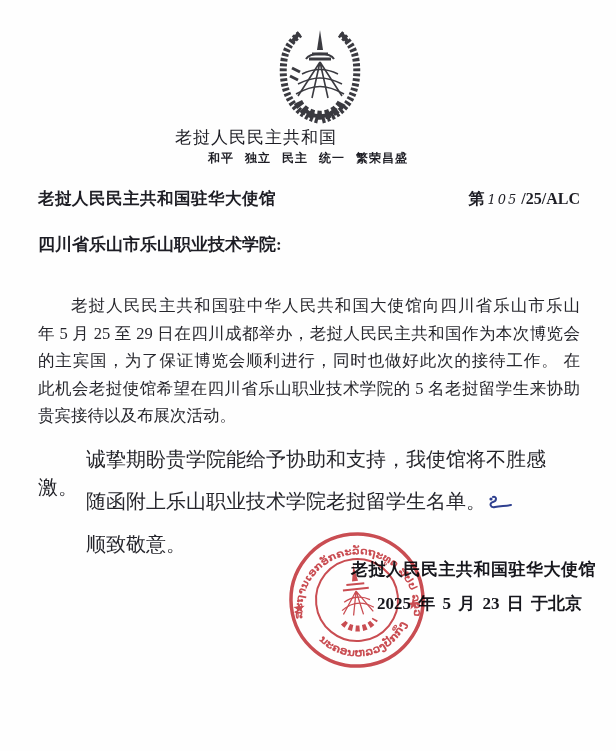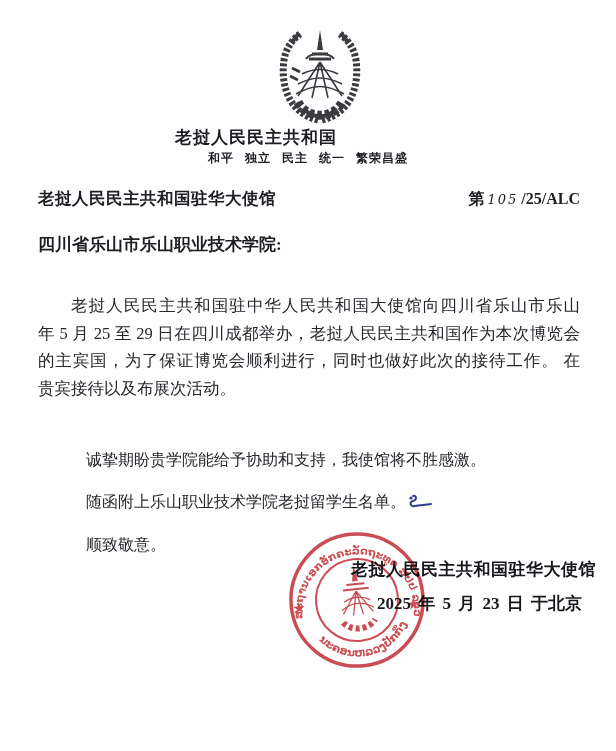--- a/index.html
+++ b/index.html
@@ -9,40 +9,40 @@
     background:#fefefe;
     font-family:"Liberation Serif","DejaVu Serif",serif;
     color:#26262c;
     overflow:hidden;
   }
   .abs{position:absolute;}
   
   .emblem{left:268px;top:24px;width:104px;height:102px;}
   
   .h1{top:126px;left:0;width:512px;text-align:center;
-      font-weight:bold;font-size:17px;color:#1d1d24;letter-spacing:1px;}
+      font-weight:normal;font-size:17px;color:#1d1d24;letter-spacing:1px;}
   .h2{top:150px;left:0;width:616px;text-align:center;
       font-weight:bold;font-size:12px;color:#1d1d24;word-spacing:7px;letter-spacing:1px;}
   
   .refrow{top:188px;left:38px;width:542px;display:flex;
       justify-content:space-between;align-items:baseline;}
   .sender{font-weight:bold;font-size:16.5px;color:#1d1d24;letter-spacing:0.5px;}
   .refno{font-weight:bold;font-size:16px;color:#1d1d24;white-space:nowrap;}
   .refno .hand{
       font-family:"DejaVu Serif",serif;font-style:italic;font-weight:normal;
       font-size:13px;letter-spacing:2px;padding:0 3px;}
   
   .recipient{top:233px;left:38px;font-weight:bold;font-size:17px;color:#1d1d24;}
   
   .para1{top:269px;left:38px;width:542px;font-size:16.5px;margin-top:23px;}
   .bline{line-height:27.5px;height:27.5px;text-align:justify;text-align-last:justify;
          white-space:nowrap;}
   .bline.first{text-indent:33px;}
   .bline.last{text-align:left;text-align-last:left;}
-  .pline{left:38px;width:542px;font-size:16px;line-height:27.5px;text-indent:48px;}
+  .pline{left:38px;width:542px;font-size:20px;line-height:27.5px;text-indent:48px;}
   .para2{top:446px;}
   .para3{top:488px;}
   .closing{top:531px;}
   .squiggle{vertical-align:-4px;margin-left:1px;}
   
   .sig-org{top:558px;left:351px;font-weight:bold;font-size:17px;color:#17171d;letter-spacing:0.5px;}
   .sig-date{top:592px;left:377px;font-weight:bold;font-size:17px;color:#17171d;word-spacing:3px;}
   
   .stamp{left:286px;top:529px;width:142px;height:142px;
          mix-blend-mode:multiply;opacity:0.9;transform:rotate(-6deg);}
@@ -82,20 +82,21 @@
     <span class="sender">老挝人民民主共和国驻华大使馆</span>
     <span class="refno"><span>第</span><span class="hand">105</span><span>/25/ALC</span></span>
   </div>
 
   <div class="abs recipient">四川省乐山市乐山职业技术学院:</div>
 
   <div class="abs para1">
     <div class="bline first">老挝人民民主共和国驻中华人民共和国大使馆向四川省乐山市乐山</div>
     <div class="bline">年 5 月 25 至 29 日在四川成都举办，老挝人民民主共和国作为本次博览会</div>
     <div class="bline">的主宾国，为了保证博览会顺利进行，同时也做好此次的接待工作。 在</div>
+    <div class="bline">此机会老挝使馆希望在四川省乐山职业技术学院的 5 名老挝留学生来协助</div>
     <div class="bline last">贵宾接待以及布展次活动。</div>
   </div>
 
   <div class="abs pline para2">诚挚期盼贵学院能给予协助和支持，我使馆将不胜感激。</div>
 
   <div class="abs pline para3">
     <span>随函附上乐山职业技术学院老挝留学生名单。</span><svg class="squiggle" width="26" height="18" viewBox="0 0 26 18">
       <path d="M6,3 C10,2 10,7 6,8 C2,9 3,14 8,13 C13,12 18,12 24,11" fill="none" stroke="#2e3f8f" stroke-width="2" stroke-linecap="round"></path>
       <circle cx="4" cy="5" r="1.6" fill="#2e3f8f"></circle>
     </svg>

